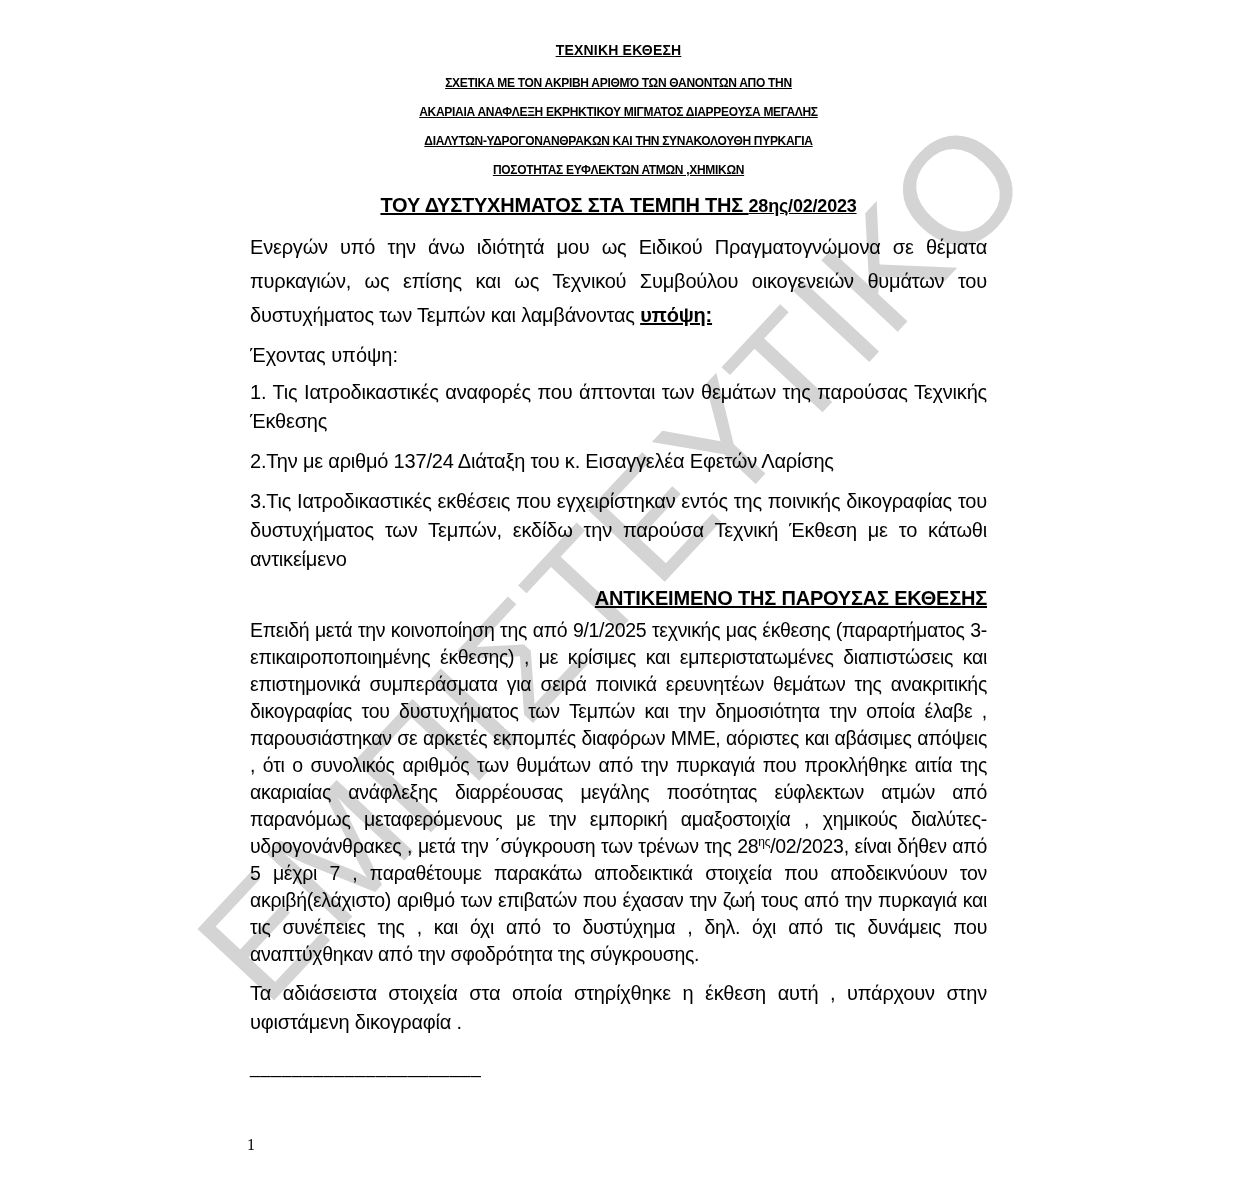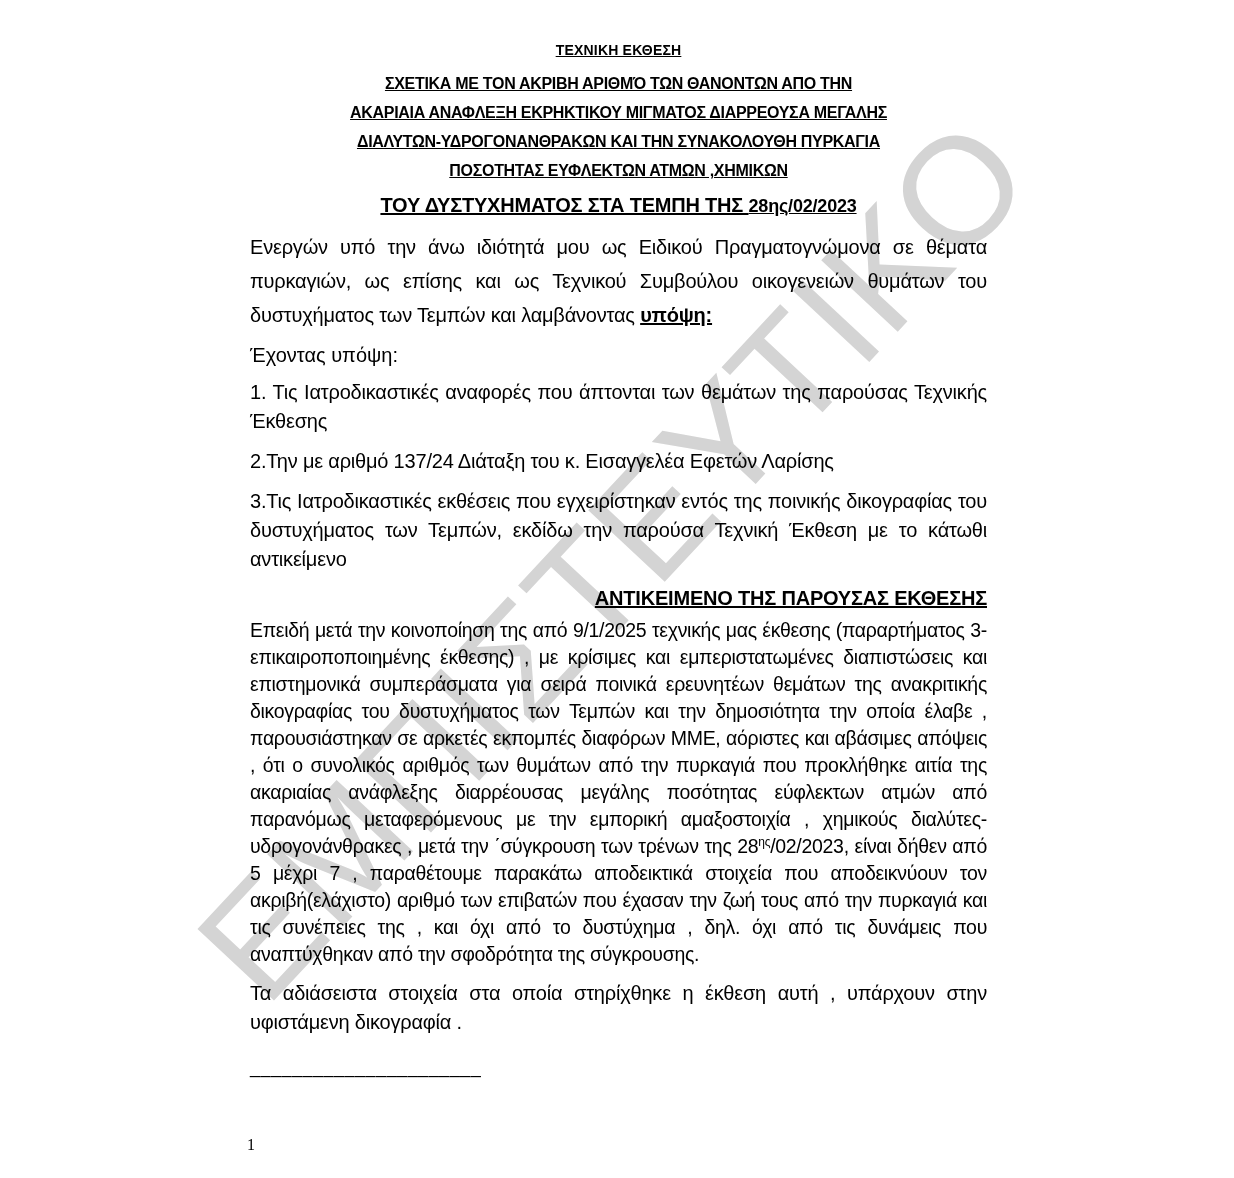--- a/index.html
+++ b/index.html
@@ -35,21 +35,21 @@
   .title {
     margin: 0 0 11px 0;
     text-align: center;
     font-size: 14px;
     font-weight: bold;
     text-decoration: underline;
     letter-spacing: 0.2px;
   }
   .sub-line {
     text-align: center;
-    font-size: 16px;
+    font-size: 12px;
     font-weight: bold;
     line-height: 29px;
     letter-spacing: -0.3px;
   }
   .sub-line span { text-decoration: underline; }
   .subtitle2 {
     margin-top: 9px;
     text-align: center;
     font-weight: bold;
     letter-spacing: -0.2px;

